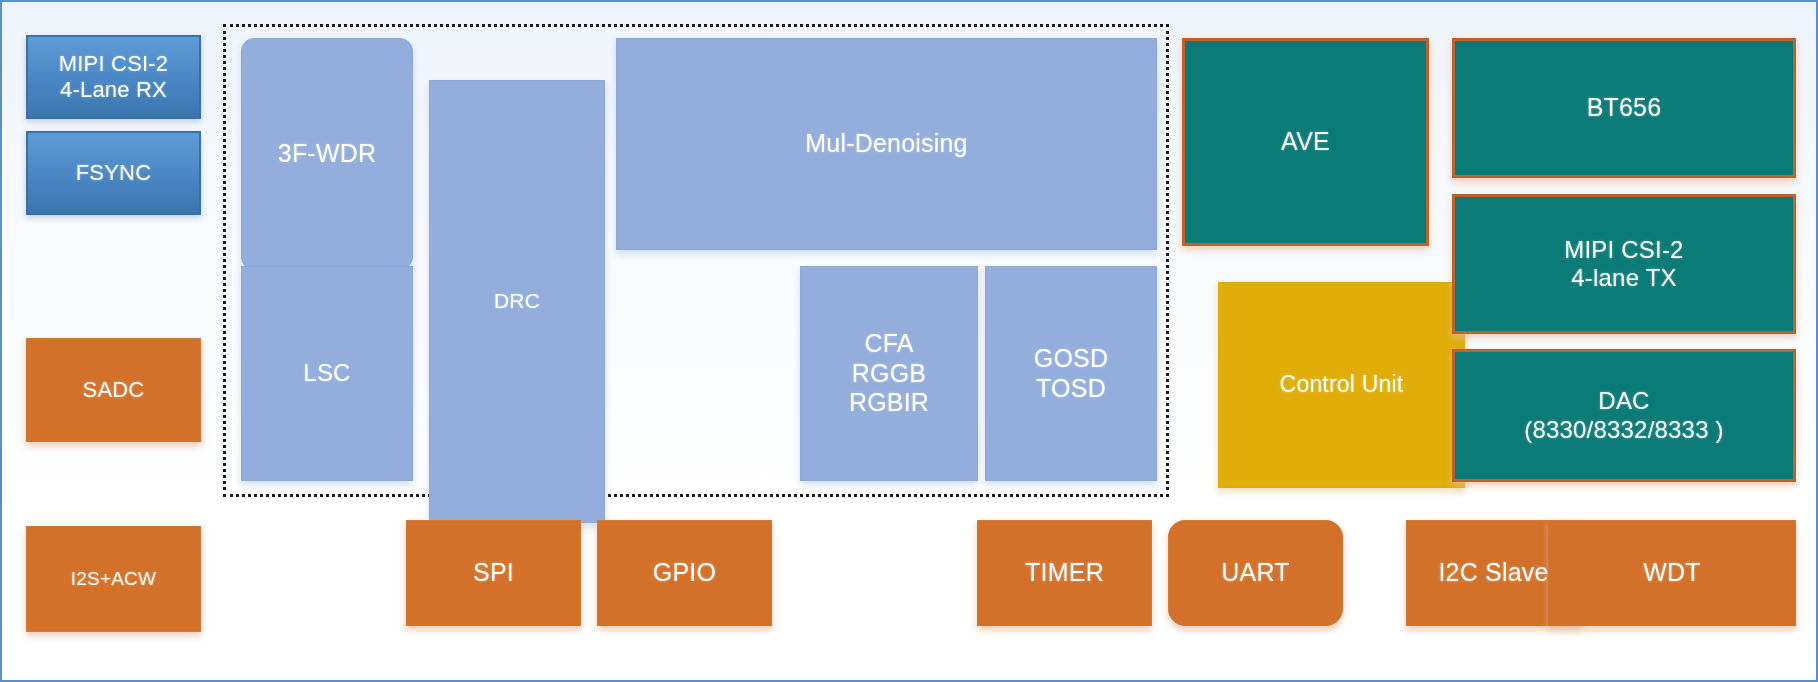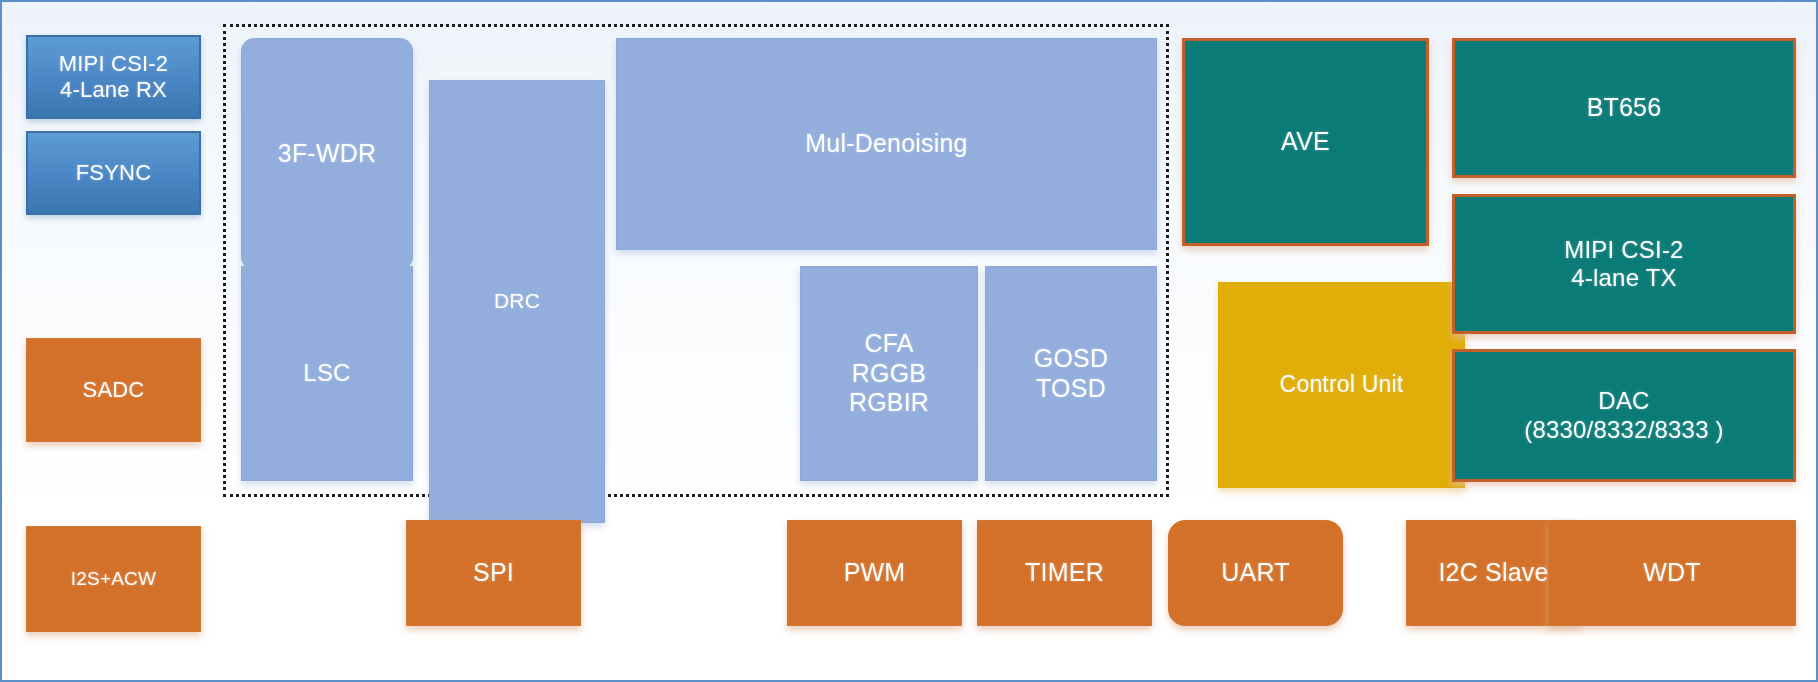--- a/index.html
+++ b/index.html
@@ -116,22 +116,22 @@
 4-lane TX</div>
 
   <div class="blk teal" style="left:1450px; top:347px; width:344px; height:133px; font-size:24px;">DAC
 (8330/8332/8333 )</div>
 
   <div class="blk orange" style="left:24px; top:518px; width:175px; height:106px; font-size:19px;margin-top:6px;">I2S+ACW</div>
 
 
   <div class="blk orange" style="left:404px; top:518px; width:175px; height:106px; font-size:25px;">SPI</div>
 
+  <div class="blk orange" style="left:595px; top:518px; width:175px; height:106px; font-size:25px;">GPIO</div>
 
-  <div class="blk orange" style="left:785px; top:518px; width:175px; height:106px; font-size:25px;">PWM</div>
 
   <div class="blk orange" style="left:975px; top:518px; width:175px; height:106px; font-size:25px;">TIMER</div>
 
   <div class="blk orange" style="left:1166px; top:518px; width:175px; height:106px; font-size:25px;border-radius:17px;">UART</div>
 
   <div class="blk orange" style="left:1356px; top:518px; width:175px; height:106px; font-size:25px;margin-left:48px;">I2C Slave</div>
 
   <div class="blk orange" style="left:1546px; top:518px; width:248px; height:106px; font-size:25px;">WDT</div>
 
 </div>

